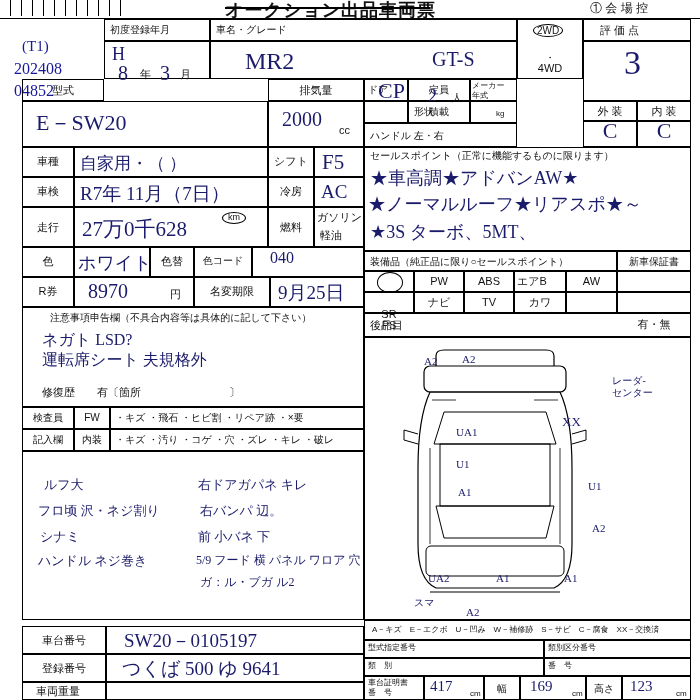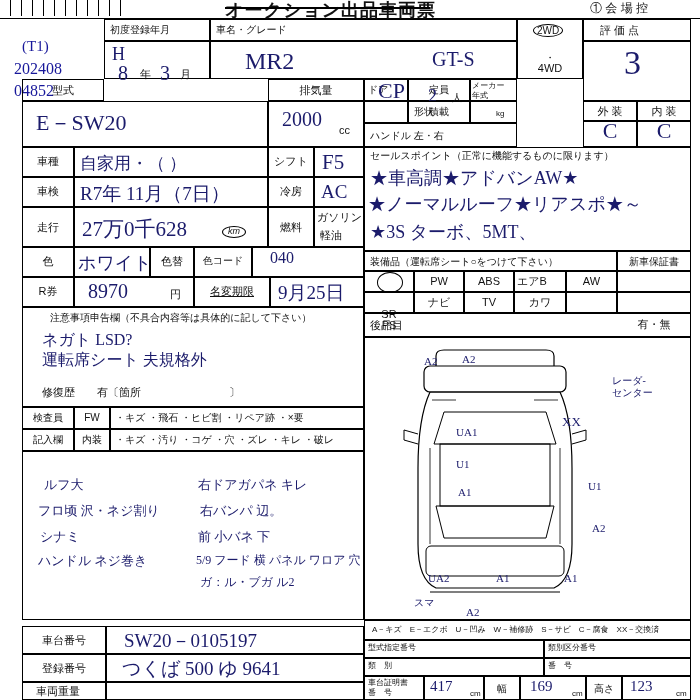--- a/index.html
+++ b/index.html
@@ -143,21 +143,21 @@
 
   <div class="bx" style="left:268px;top:177px;width:46px;height:30px;"></div>
   <div class="lbl t11 ctr" style="left:268px;top:185px;width:46px;">冷房</div>
   <div class="bx" style="left:314px;top:177px;width:50px;height:30px;"></div>
   <div class="hw" style="left:321px;top:181px;font-size:19px;">AC</div>
 
   <div class="bx" style="left:22px;top:207px;width:52px;height:40px;"></div>
   <div class="lbl t11 ctr" style="left:22px;top:221px;width:52px;">走行</div>
   <div class="bx" style="left:74px;top:207px;width:194px;height:40px;"></div>
   <div class="hw" style="left:82px;top:215px;font-size:21px;">27万0千628</div>
-  <div class="lbl" style="left:222px;top:225px;font-style:italic;">
+  <div class="lbl" style="left:222px;top:211px;">
     <span class="ov" style="font-size:9px;padding:0 5px;">km</span>
   </div>
 
   <div class="bx" style="left:268px;top:207px;width:46px;height:40px;"></div>
   <div class="lbl t11 ctr" style="left:268px;top:221px;width:46px;">燃料</div>
   <div class="bx" style="left:314px;top:207px;width:50px;height:40px;"></div>
   <div class="lbl t11" style="left:317px;top:211px;">ガソリン</div>
   <div class="lbl t11" style="left:320px;top:229px;">軽油</div>
 
   <div class="bx" style="left:22px;top:247px;width:52px;height:30px;"></div>
@@ -170,21 +170,21 @@
   <div class="lbl t10 ctr" style="left:194px;top:255px;width:58px;">色コード</div>
   <div class="bx" style="left:252px;top:247px;width:112px;height:30px;"></div>
   <div class="hw" style="left:270px;top:249px;font-size:16px;">040</div>
 
   <div class="bx" style="left:22px;top:277px;width:52px;height:30px;"></div>
   <div class="lbl t11 ctr" style="left:22px;top:285px;width:52px;">R券</div>
   <div class="bx" style="left:74px;top:277px;width:120px;height:30px;"></div>
   <div class="hw" style="left:88px;top:280px;font-size:20px;">8970</div>
   <div class="lbl t11" style="left:170px;top:288px;">円</div>
   <div class="bx" style="left:194px;top:277px;width:76px;height:30px;"></div>
-  <div class="lbl t11 ctr" style="left:194px;top:285px;width:76px;text-decoration:underline;">名変期限</div>
+  <div class="lbl t11 ctr" style="left:194px;top:285px;width:76px;">名変期限</div>
   <div class="bx" style="left:270px;top:277px;width:94px;height:30px;"></div>
   <div class="hw" style="left:278px;top:280px;font-size:19px;">9月25日</div>
 
   <div class="bx" style="left:22px;top:307px;width:342px;height:100px;"></div>
   <div class="lbl t10" style="left:50px;top:312px;">注意事項申告欄（不具合内容等は具体的に記して下さい）</div>
   <div class="hw" style="left:42px;top:330px;font-size:16px;">ネガト LSD?</div>
   <div class="hw" style="left:42px;top:350px;font-size:16px;">運転席シート 夫規格外</div>
   <div class="lbl t11" style="left:42px;top:386px;">修復歴　　有〔箇所　　　　　　　　〕</div>
 
   <div class="bx" style="left:22px;top:407px;width:52px;height:22px;"></div>
@@ -201,21 +201,21 @@
   <div class="bx" style="left:110px;top:429px;width:254px;height:22px;"></div>
   <div class="lbl t10" style="left:115px;top:434px;">・キズ ・汚り ・コゲ ・穴 ・ズレ ・キレ ・破レ</div>
 
   <div class="bx" style="left:364px;top:147px;width:327px;height:104px;"></div>
   <div class="lbl t10" style="left:370px;top:150px;">セールスポイント（正常に機能するものに限ります）</div>
   <div class="hw" style="left:368px;top:192px;font-size:18px;">★ノーマルルーフ★リアスポ★～</div>
   <div class="hw" style="left:370px;top:166px;font-size:18px;">★車高調★アドバンAW★</div>
   <div class="hw" style="left:370px;top:220px;font-size:18px;">★3S ターボ、5MT、</div>
 
   <div class="bx" style="left:364px;top:251px;width:253px;height:20px;"></div>
-  <div class="lbl t10" style="left:370px;top:256px;">装備品（運転席シート○をつけて下さい）</div>
+  <div class="lbl t10" style="left:370px;top:256px;">装備品（純正品に限り○セールスポイント）</div>
   <div class="bx" style="left:617px;top:251px;width:74px;height:20px;"></div>
   <div class="lbl t10 ctr" style="left:617px;top:256px;width:74px;">新車保証書</div>
 
   <div class="bx" style="left:364px;top:271px;width:50px;height:21px;"></div>
   <div class="bx" style="left:414px;top:271px;width:50px;height:21px;"></div>
   <div class="bx" style="left:464px;top:271px;width:50px;height:21px;"></div>
   <div class="bx" style="left:514px;top:271px;width:52px;height:21px;"></div>
   <div class="bx" style="left:566px;top:271px;width:51px;height:21px;"></div>
   <div class="lbl t11 ctr" style="left:364px;top:275px;width:50px;margin-top:44px;">PS</div>
   <div class="lbl t11 ctr" style="left:414px;top:275px;width:50px;">PW</div>

